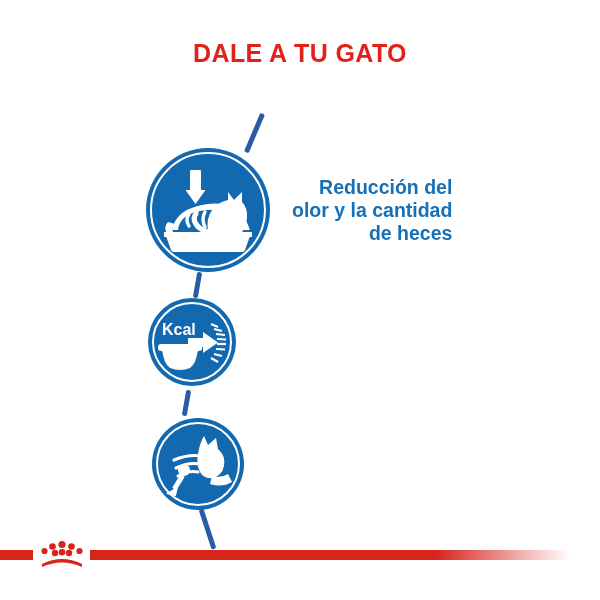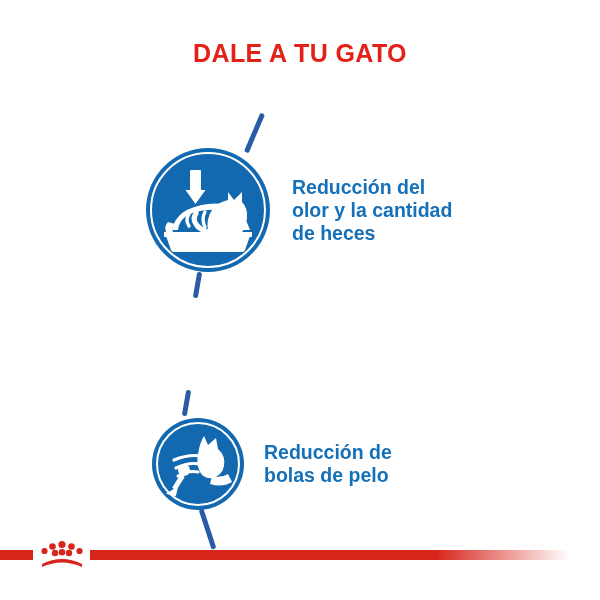--- a/index.html
+++ b/index.html
@@ -47,20 +47,21 @@
     left: 0;
     top: 0;
     width: 600px;
     height: 600px;
   }
 
   .feature {
     position: absolute;
     display: flex;
     align-items: center;
+    text-align: right;
   }
   .feature-1 { left: 146px; top: 148px; }
   .feature-2 { left: 148px; top: 298px; }
   .feature-3 { left: 152px; top: 418px; }
 
   .icon-circle {
     position: relative;
     border-radius: 50%;
     background: #1269AF;
     flex: 0 0 auto;
@@ -200,20 +201,47 @@
             <path d="M59 64 Q55 71 59 79"></path>
           </g>
         </svg>
       </div>
       <div class="feature-label">Reducción del
 olor y la cantidad
 de heces</div>
     </div>
 
     <div class="feature feature-2">
+      <div class="icon-circle circle-md">
+        <svg viewBox="0 0 88 88" xmlns="http://www.w3.org/2000/svg">
+
+          <text x="14" y="37" font-family="Liberation Sans, sans-serif" font-size="16" font-weight="bold" fill="#ffffff">Kcal</text>
+
+          <g fill="#ffffff">
+            <rect x="40" y="40" width="18" height="9"></rect>
+            <polygon points="55,34 70,44.5 55,55"></polygon>
+          </g>
+
+          <g stroke="#ffffff" stroke-width="2.2" stroke-linecap="butt">
+            <line x1="63" y1="26" x2="70" y2="29"></line>
+            <line x1="66" y1="31" x2="74" y2="33"></line>
+            <line x1="68" y1="36" x2="77" y2="37"></line>
+            <line x1="69" y1="41" x2="78" y2="41.5"></line>
+            <line x1="69" y1="46" x2="78" y2="46"></line>
+            <line x1="68" y1="51" x2="77" y2="51.5"></line>
+            <line x1="66" y1="56" x2="74" y2="58"></line>
+            <line x1="63" y1="60" x2="70" y2="64"></line>
+          </g>
+
+          <g fill="#ffffff">
+            <path d="M14 52 L50 52 Q48 66 42 70 Q32 74 22 70 Q16 66 14 52 Z"></path>
+            <rect x="10" y="46" width="44" height="7" rx="3"></rect>
+          </g>
+        </svg>
+      </div>
     </div>
 
     <div class="feature feature-3">
       <div class="icon-circle circle-sm">
         <svg viewBox="0 0 92 92" xmlns="http://www.w3.org/2000/svg">
 
           <g fill="#ffffff">
             <path d="M52 18 L56 27 L64 20 L66 31 Q74 38 72 48 Q70 58 60 60 Q52 61 48 54 Q44 46 46 36 Q48 24 52 18 Z"></path>
             <path d="M60 58 Q70 60 76 56 L80 64 Q70 70 58 66 Z"></path>
           </g>
@@ -224,22 +252,20 @@
             <path d="M26 58 Q36 52 46 54"></path>
           </g>
           <circle cx="32" cy="52" r="6" fill="#ffffff"></circle>
 
           <g fill="#ffffff">
             <rect x="24" y="56" width="5" height="16" rx="1" transform="rotate(32 26 64)"></rect>
             <polygon points="14,76 26,68 24,78" transform="rotate(2 20 74)"></polygon>
           </g>
         </svg>
       </div>
-      <div class="feature-label">Reducción de
-bolas de pelo</div>
     </div>
 
   </div>
 
   <div class="brandbar">
     <div class="bar-left"></div>
     <div class="bar-right"></div>
     <div class="crown">
       <svg viewBox="0 0 50 30" xmlns="http://www.w3.org/2000/svg">
         <g fill="#D8251C">

